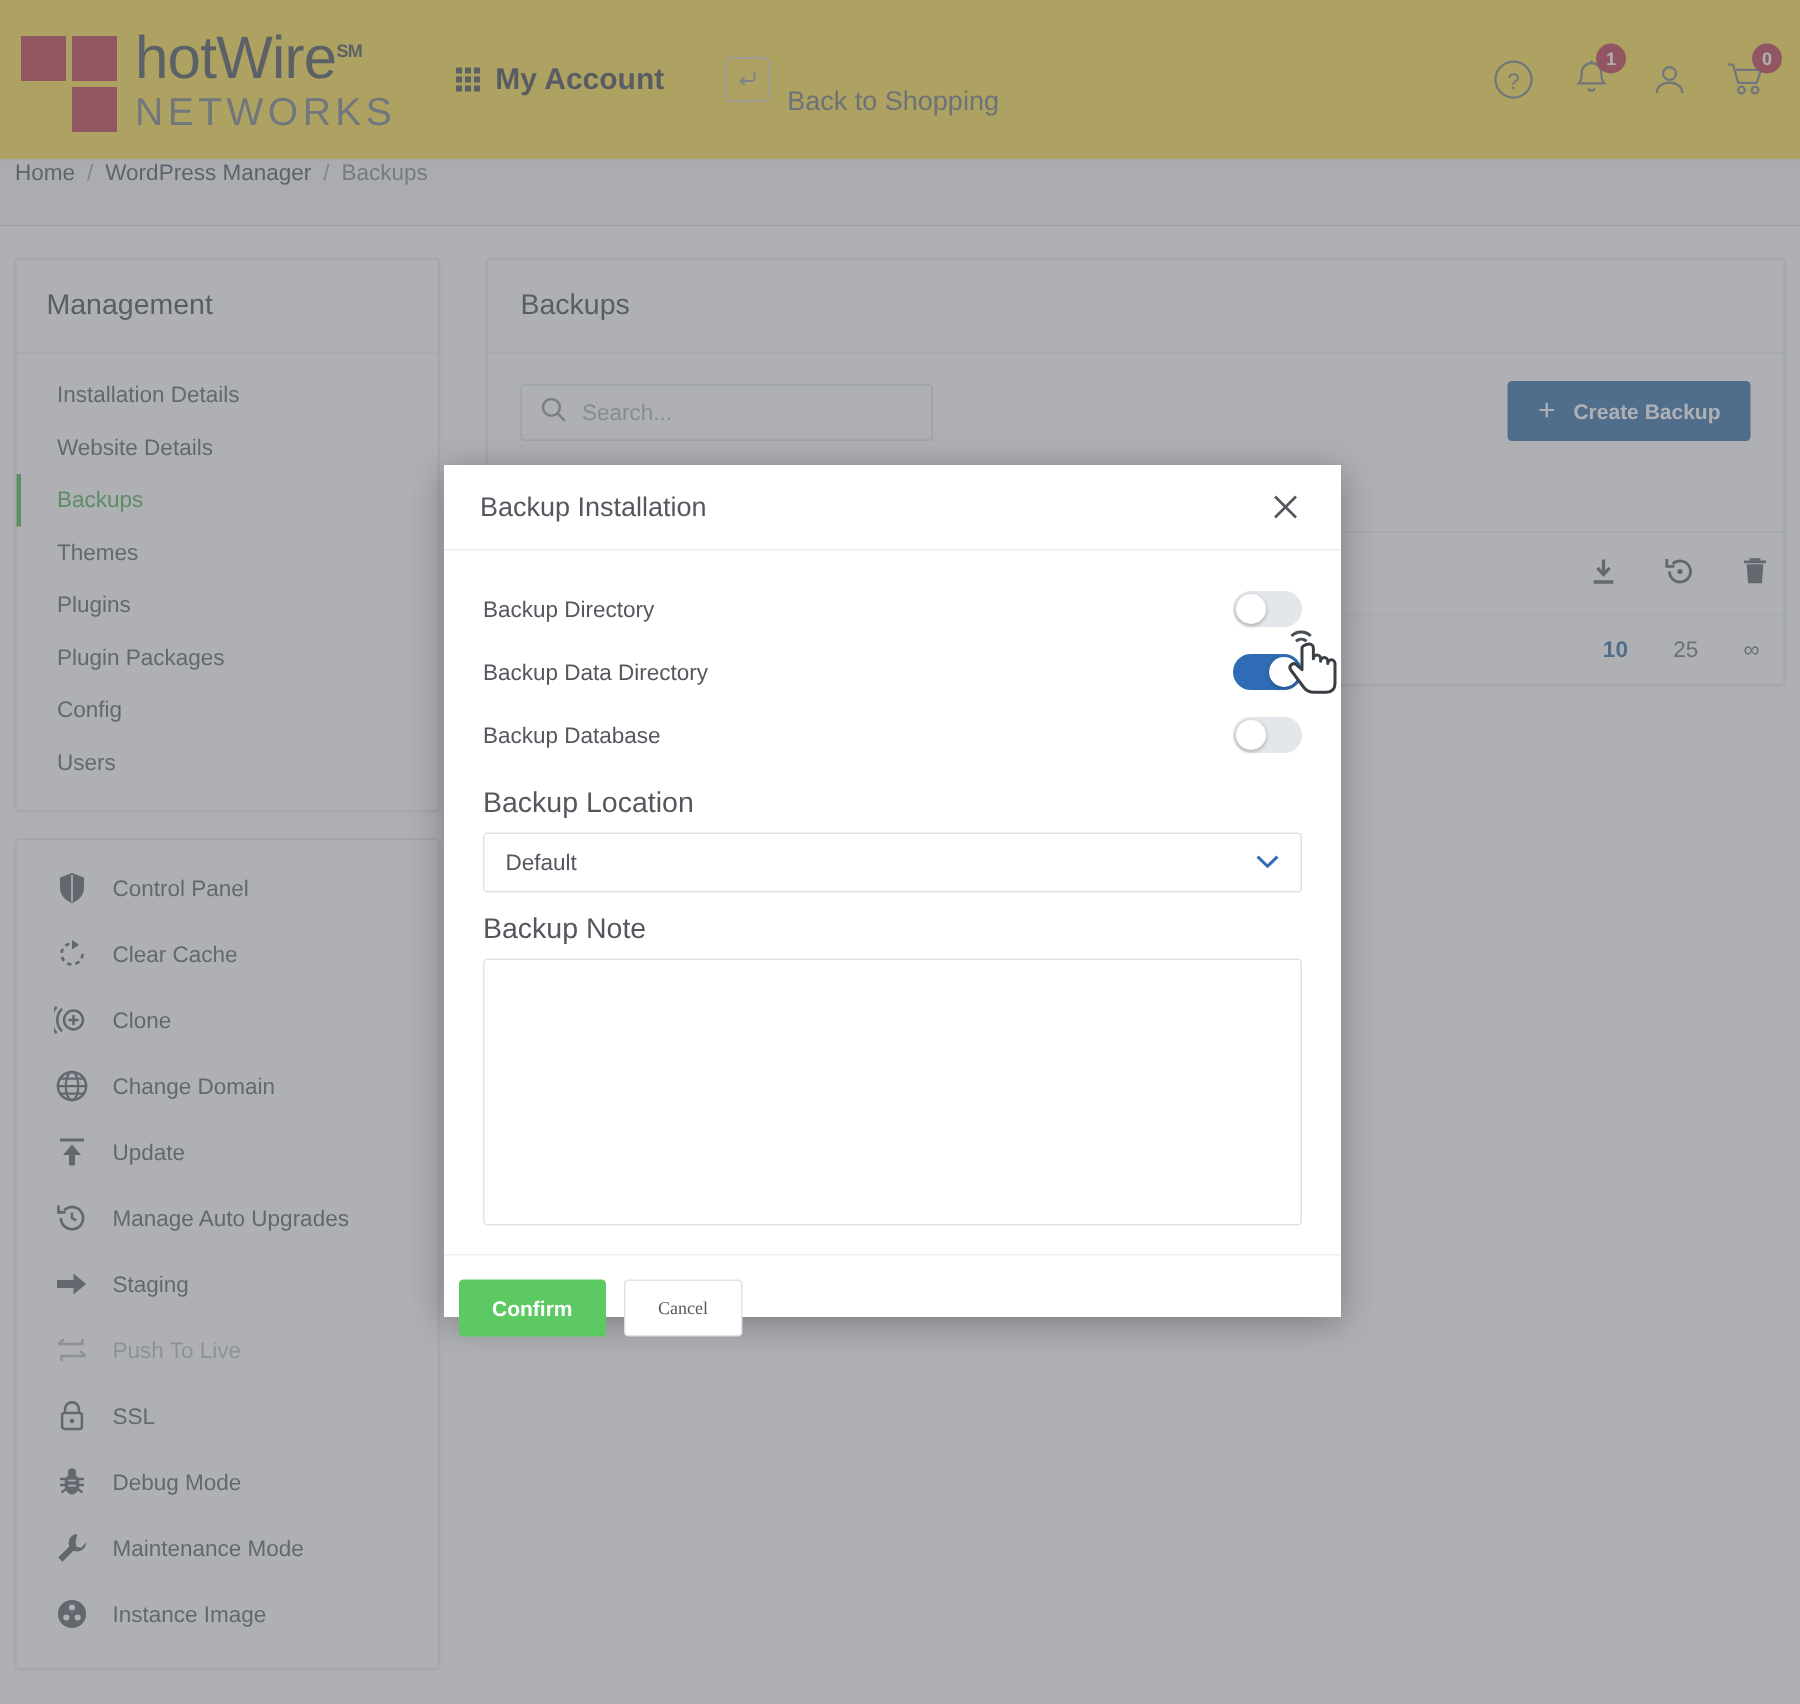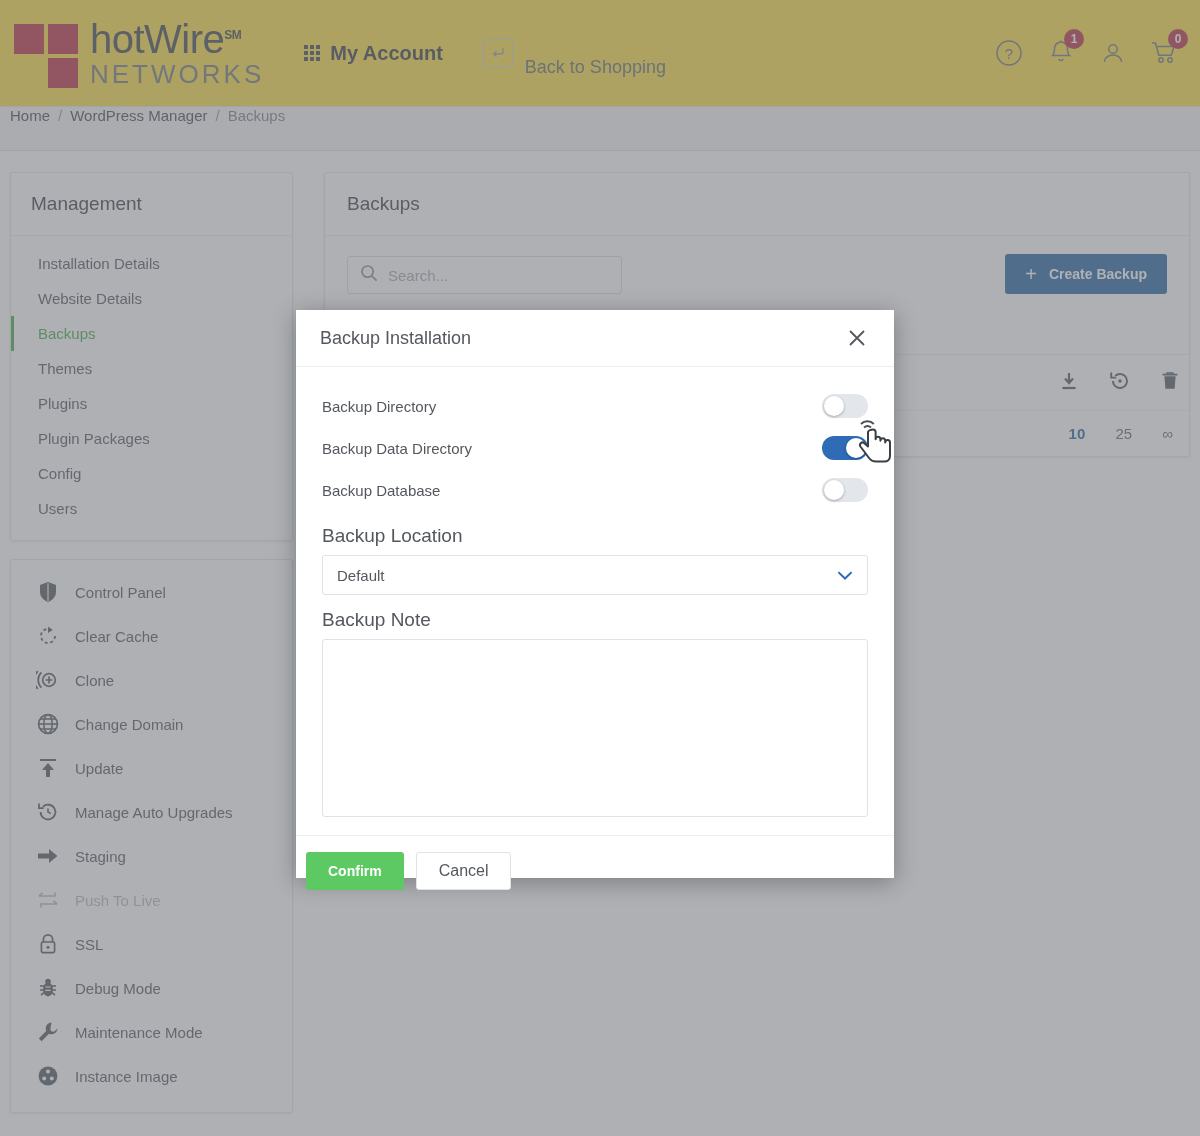--- a/index.html
+++ b/index.html
@@ -141,23 +141,23 @@
                 border-radius: 3px; display: flex; align-items: center; padding: 0 14px;
                 font-size: 15px; color: #54585e; cursor: pointer; background: #fff; }
   .select-box .chev { position: absolute; right: 14px; top: 50%; transform: translateY(-50%); }
   .note-area { width: 100%; height: 178px; border: 1px solid #dfe2e6; border-radius: 3px;
                resize: none; outline: none; padding: 10px 12px; font-size: 15px;
                color: #54585e; font-family: "Liberation Sans", sans-serif; }
   .modal-foot { border-top: 1px solid #eceef0; padding: 16px 10px; display: flex; gap: 12px; }
   .btn-confirm { background: #5dc963; border: none; color: #fff; font-size: 14px; font-weight: 700;
                  padding: 0 22px; height: 38px; border-radius: 3px; cursor: pointer;
                  font-family: "Liberation Sans", sans-serif; }
-  .btn-cancel { background: #fff; border: 1px solid #dfe2e6; color: #54585e; font-size: 16px;
+  .btn-cancel { background: #fff; border: 1px solid #dfe2e6; color: #54585e; font-size: 12px;
                 padding: 0 22px; height: 38px; border-radius: 3px; cursor: pointer;
-                font-family: Liberation Sans, sans-serif; }
+                font-family: Liberation Serif, serif; }
 
   
   .cursor { position: absolute; left: 855px; top: 418px; width: 44px; height: 52px;
             pointer-events: none; }
 </style>
 </head>
 <body>
 
 <div id="app">
 

